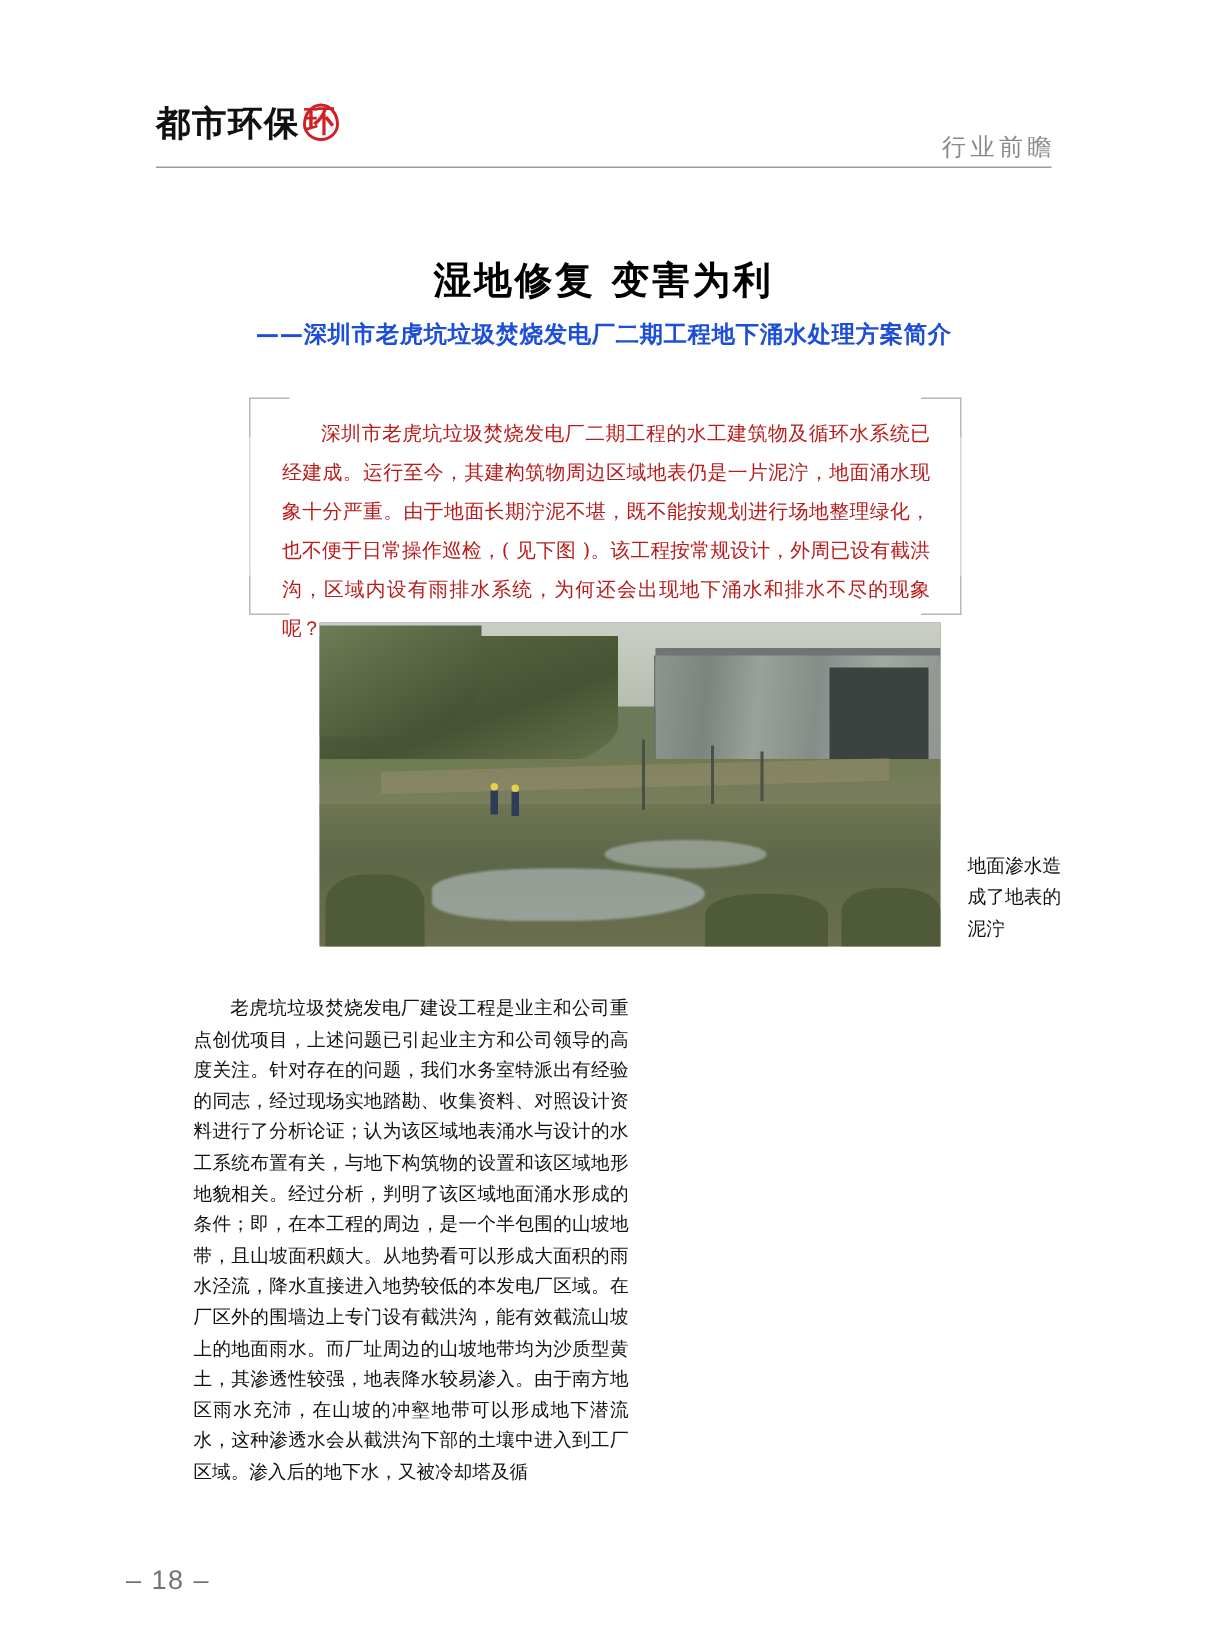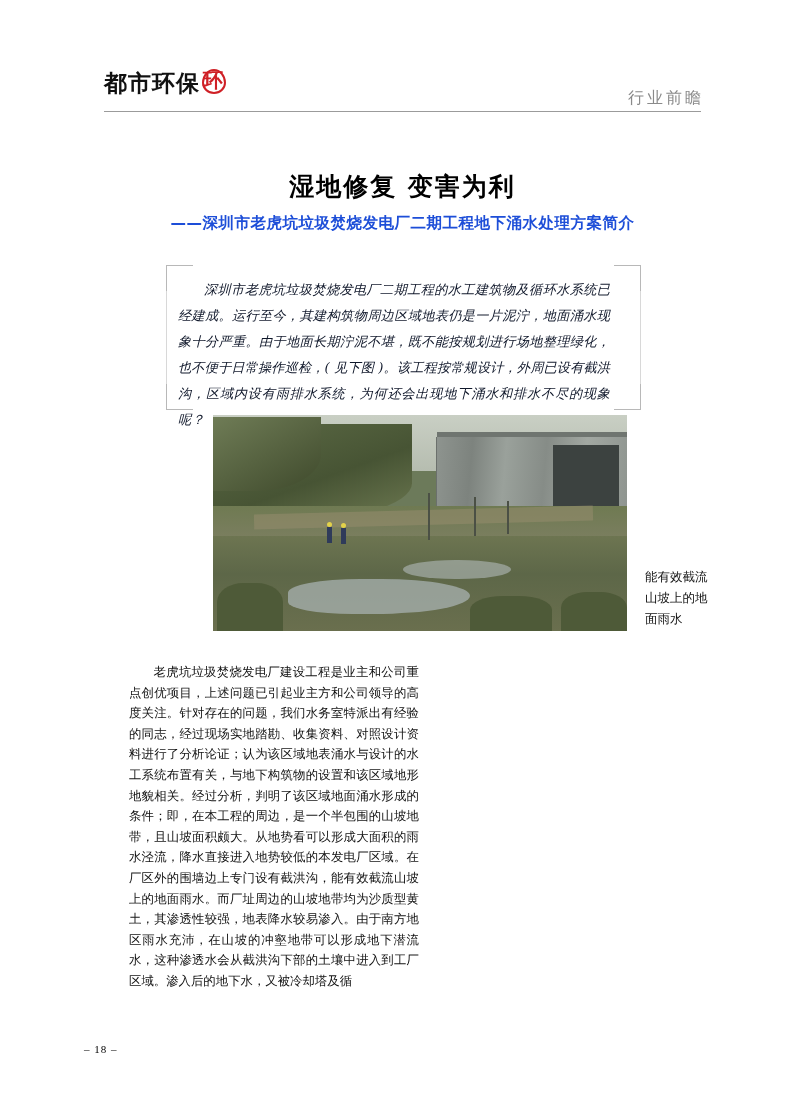--- a/index.html
+++ b/index.html
@@ -118,31 +118,30 @@
   
   .lead-wrap {
     position: absolute;
     left: 166px;
     top: 265px;
     width: 475px;
     height: 145px;
   }
   .lead-text {
     position: absolute;
-    left: 12px;
+    left: 22px;
     top: 12px;
     width: 432px;
     font-family: "DejaVu Serif", serif;
     font-size: 13.2px;
     line-height: 26px;
     text-align: justify;
     text-justify: inter-ideograph;
     text-indent: 26px;
-    color: #0f172a;
-    font-style: italic;
+    color: #b91c1c;
   }
   .br-corner {
     position: absolute;
     width: 26px;
     height: 26px;
     border-color: #b8b8b8;
     border-style: solid;
     border-width: 0;
   }
   .br-tl { left: 0; top: 0; border-left-width: 1px; border-top-width: 1px; }
@@ -280,23 +279,23 @@
     text-indent: 24.5px;
   }
   .col-left { left: 104px; }
   .col-right { left: 412px; }
 
   
   .folio {
     position: absolute;
     left: 84px;
     top: 1043px;
-    font-family: Liberation Serif, serif;
-    font-size: 11px;
-    color: #000000;
+    font-family: Liberation Sans, sans-serif;
+    font-size: 18px;
+    color: #737373;
     letter-spacing: 1px;
   }
 </style>
 </head>
 <body>
 
 <div class="page">
 
   <div class="masthead">
     <div class="logo-wrap">
@@ -344,21 +343,21 @@
     <span class="ph-pole l2"></span>
     <span class="ph-pole l3"></span>
     <span class="ph-person p1">
         <span class="head"></span>
       </span>
     <span class="ph-person p2">
         <span class="head"></span>
       </span>
   </div>
 
-  <div class="caption">能有效截流山坡上的地面雨水</div>
+  <div class="caption">地面渗水造成了地表的泥泞</div>
 
   <div class="col col-left">
     <p>老虎坑垃圾焚烧发电厂建设工程是业主和公司重点创优项目，上述问题已引起业主方和公司领导的高度关注。针对存在的问题，我们水务室特派出有经验的同志，经过现场实地踏勘、收集资料、对照设计资料进行了分析论证；认为该区域地表涌水与设计的水工系统布置有关，与地下构筑物的设置和该区域地形地貌相关。经过分析，判明了该区域地面涌水形成的条件；即，在本工程的周边，是一个半包围的山坡地带，且山坡面积颇大。从地势看可以形成大面积的雨水泾流，降水直接进入地势较低的本发电厂区域。在厂区外的围墙边上专门设有截洪沟，能有效截流山坡上的地面雨水。而厂址周边的山坡地带均为沙质型黄土，其渗透性较强，地表降水较易渗入。由于南方地区雨水充沛，在山坡的冲壑地带可以形成地下潜流水，这种渗透水会从截洪沟下部的土壤中进入到工厂区域。渗入后的地下水，又被冷却塔及循</p>
   </div>
   <div class="col col-right">
   </div>
 
   <div class="folio">– 18 –</div>
 
 </div>

